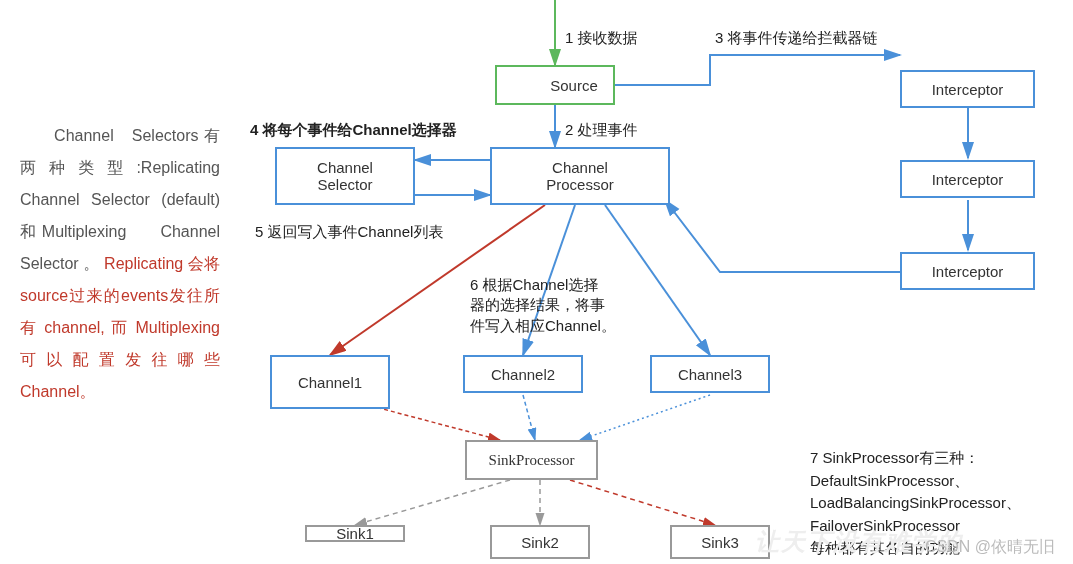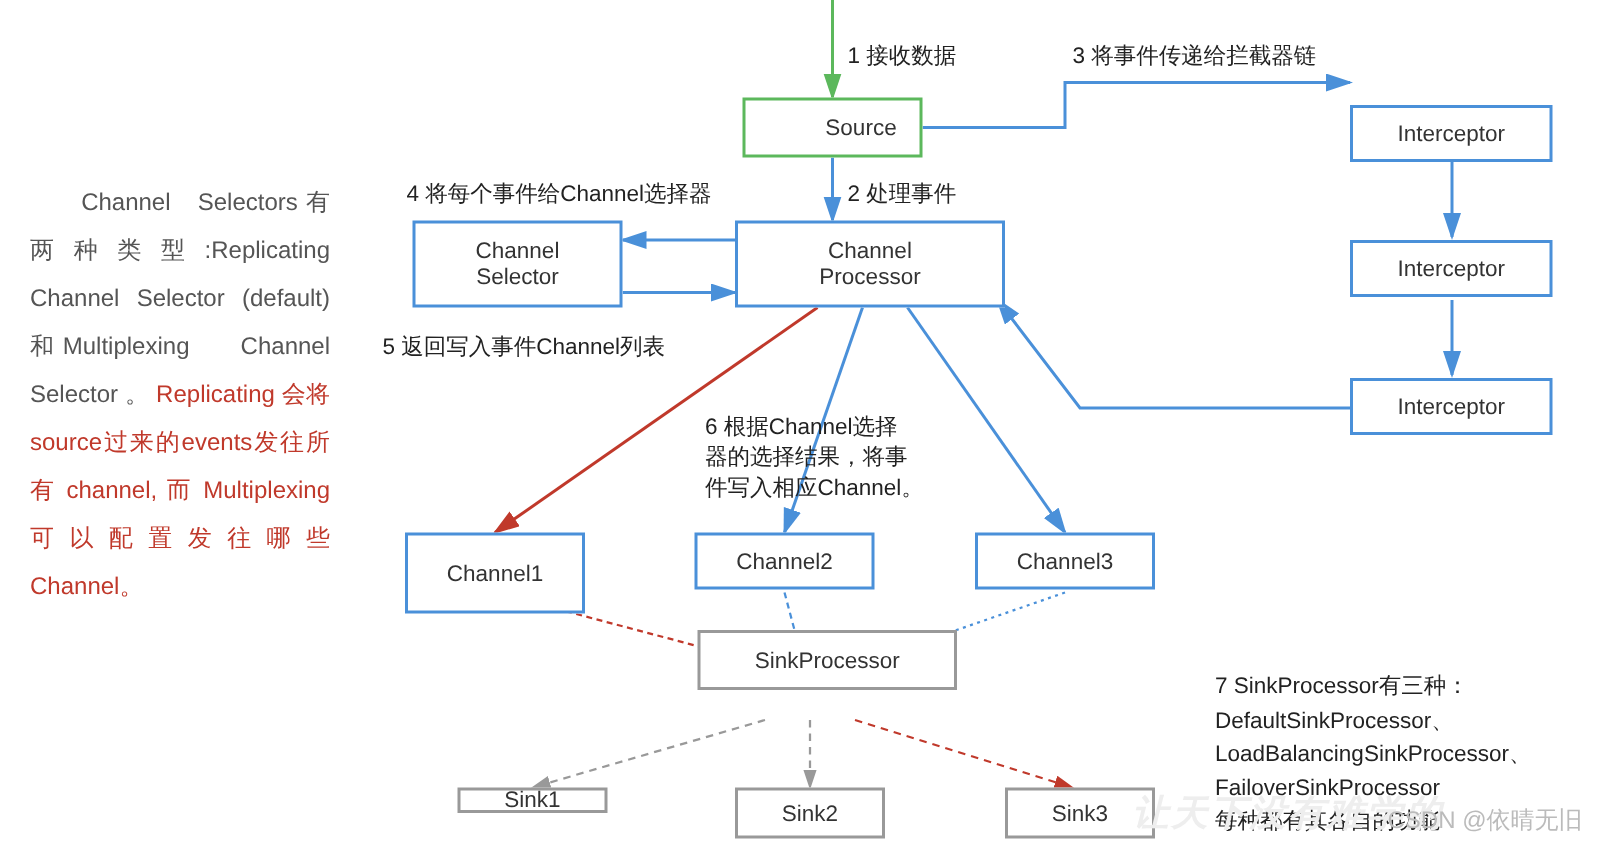--- a/index.html
+++ b/index.html
@@ -141,38 +141,38 @@
 <div class="box blue-box" style="left:270px; top:355px; width:120px; height:54px;">
   <span>Channel1</span>
 </div>
 <div class="box blue-box" style="left:463px; top:355px; width:120px; height:38px;">
   <span>Channel2</span>
 </div>
 <div class="box blue-box" style="left:650px; top:355px; width:120px; height:38px;">
   <span>Channel3</span>
 </div>
 
-<div class="box gray-box" style="left:465px; top:420px; width:173px; height:40px;">
+<div class="box gray-box" style="left:465px; top:440px; width:133px; height:40px;font-family:Liberation Serif, serif;">
   <span>SinkProcessor</span>
 </div>
 
 <div class="box gray-box" style="left:305px; top:525px; width:100px; height:17px;">
   <span>Sink1</span>
 </div>
 <div class="box gray-box" style="left:490px; top:525px; width:100px; height:34px;">
   <span>Sink2</span>
 </div>
 <div class="box gray-box" style="left:670px; top:525px; width:100px; height:34px;">
   <span>Sink3</span>
 </div>
 
 <div class="label" style="left:565px; top:28px;">1 接收数据</div>
 <div class="label" style="left:565px; top:120px;">2 处理事件</div>
 <div class="label" style="left:715px; top:28px;">3 将事件传递给拦截器链</div>
-<div class="label" style="left:271px; top:120px;">4 将每个事件给Channel选择器</div>
+<div class="label" style="left:250px; top:120px;font-weight:bold;">4 将每个事件给Channel选择器</div>
 <div class="label" style="left:255px; top:222px;">5 返回写入事件Channel列表</div>
 <div class="label" style="left:470px; top:275px;">6 根据Channel选择
 器的选择结果，将事
 件写入相应Channel。</div>
 <div class="label" style="left:810px; top:425px; line-height:1.5;margin-top:22px;">7 SinkProcessor有三种：
 DefaultSinkProcessor、
 LoadBalancingSinkProcessor、
 FailoverSinkProcessor
 每种都有其各自的功能</div>
 

